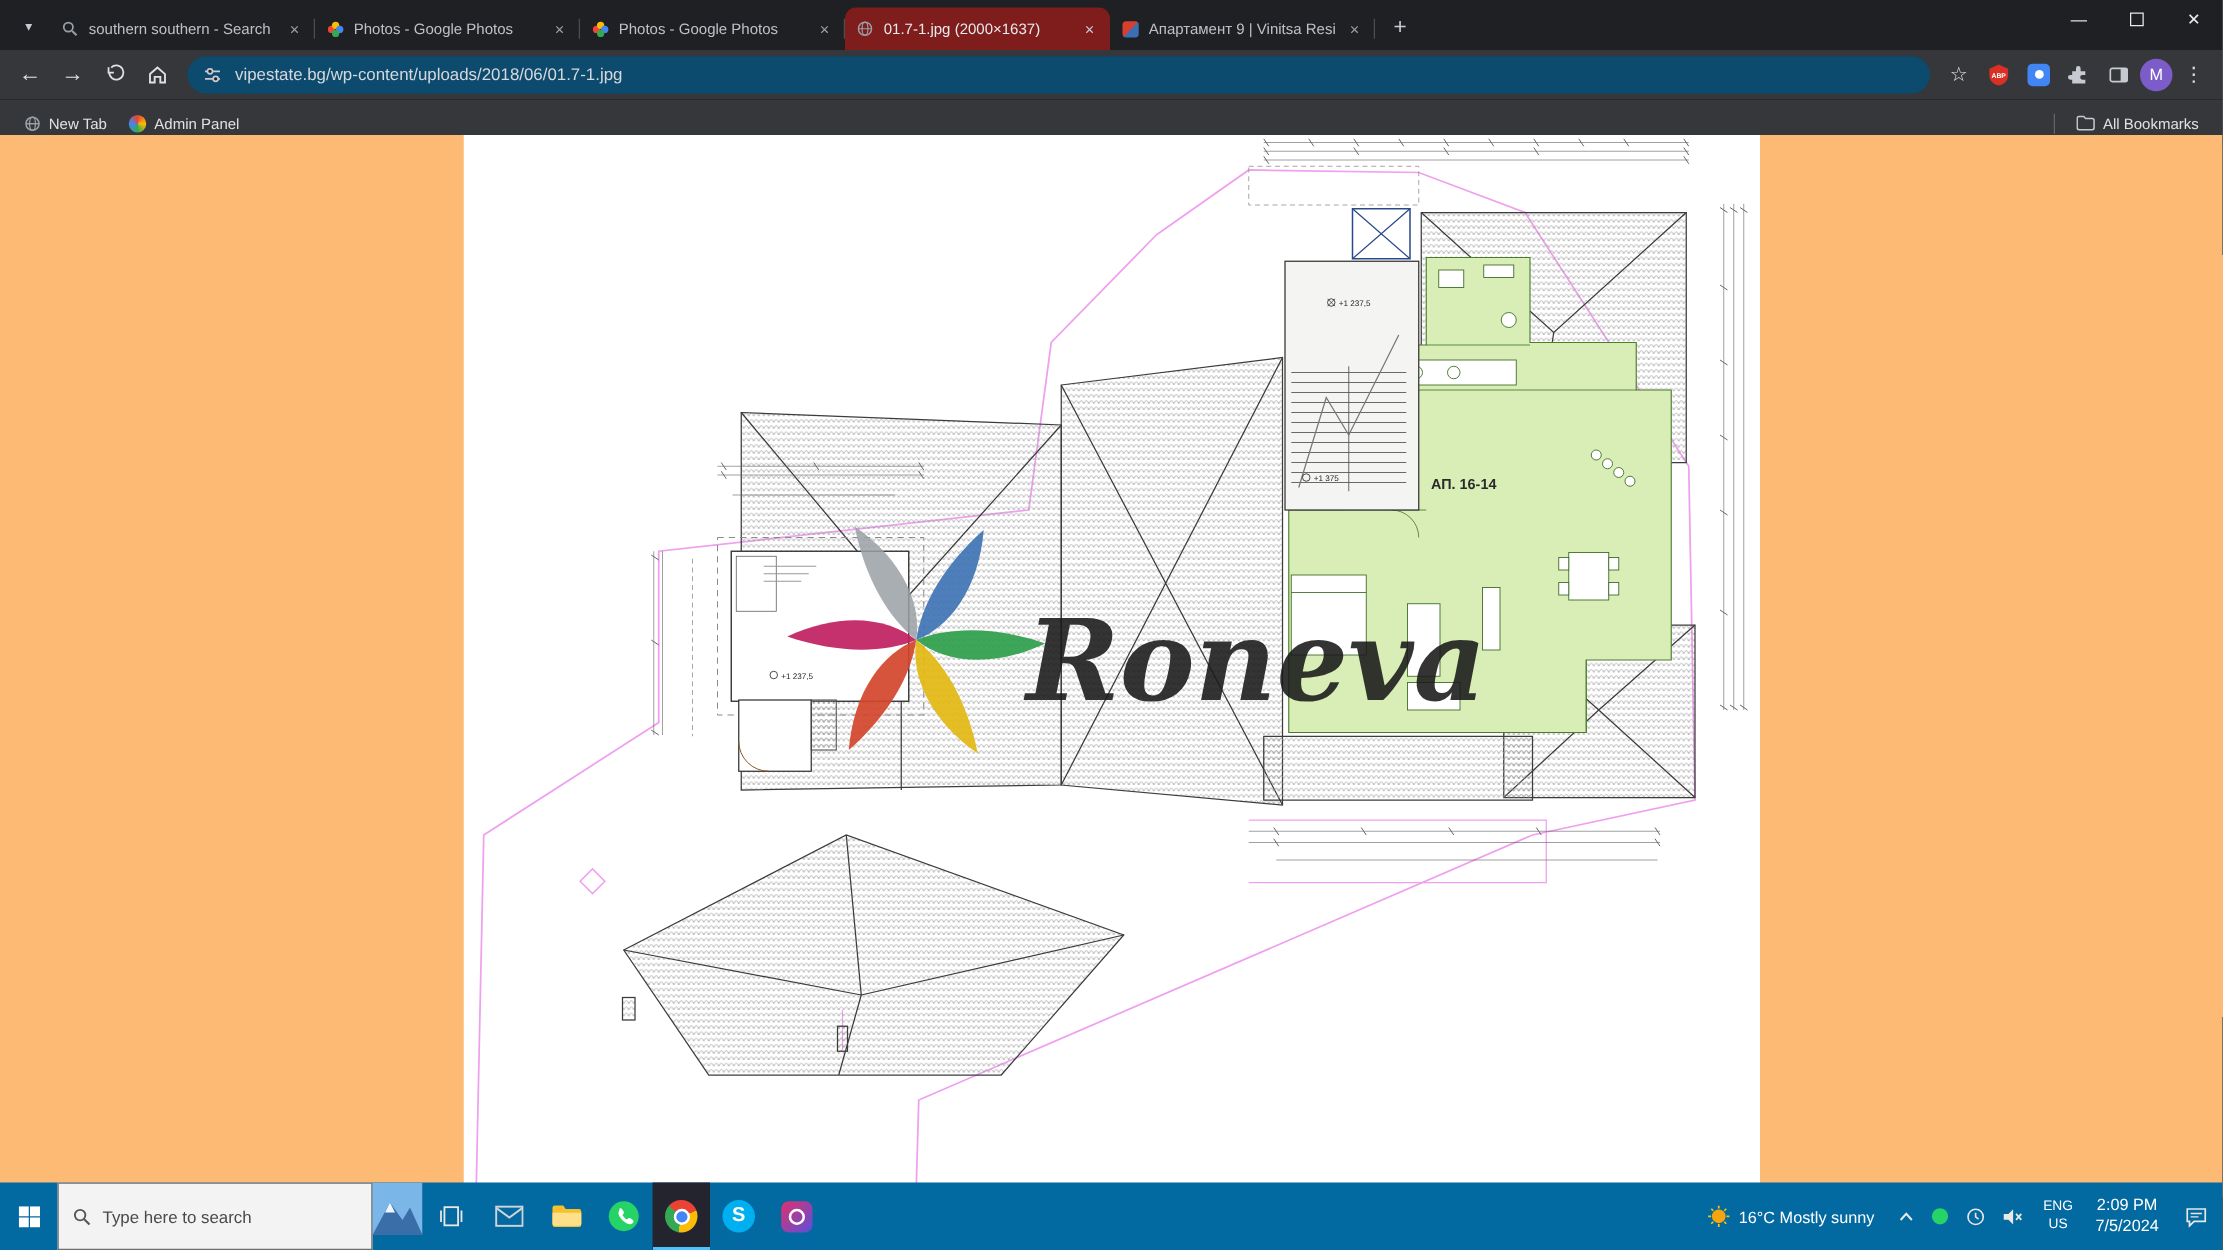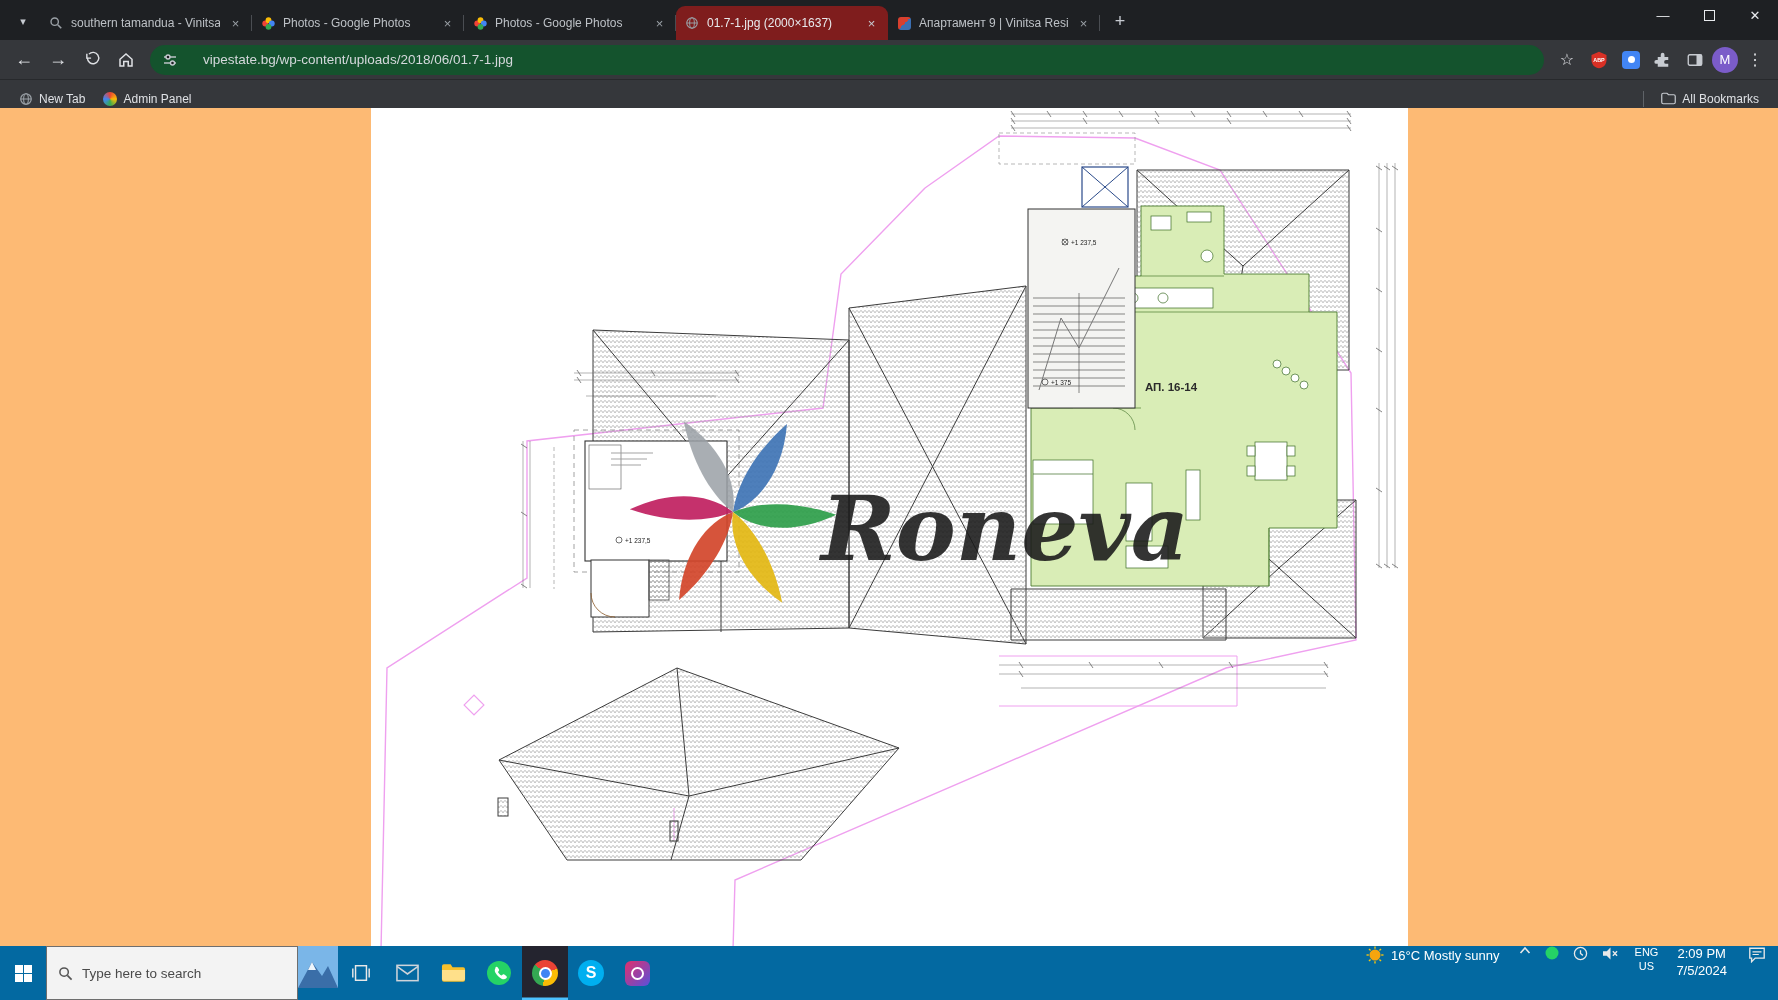--- a/index.html
+++ b/index.html
@@ -26,22 +26,22 @@
     display:flex; align-items:center; justify-content:center; font-size:18px; }
   .win-controls { margin-left:auto; display:flex; align-self:flex-start; height:30px; }
   .win-btn { width:46px; height:30px; display:flex; align-items:center; justify-content:center;
     color:#e8eaed; font-size:13px; }
 
   
   .toolbar { position:absolute; top:40px; left:0; right:0; height:39px; background:#35373b;
     display:flex; align-items:center; padding:0 8px; gap:2px; }
   .nav-btn { width:32px; height:32px; border-radius:50%; display:flex; align-items:center;
     justify-content:center; color:#dfe1e5; font-size:18px; flex-shrink:0; }
-  .addr { flex:1; height:30px; background:#14532d; border-radius:15px; display:flex;
-    align-items:center; padding:0 12px; gap:25px; margin:0 6px; min-width:0; }
+  .addr { flex:1; height:30px; background:#0c4a6e; border-radius:15px; display:flex;
+    align-items:center; padding:0 12px; gap:10px; margin:0 6px; min-width:0; }
   .addr .url { color:#d5d8dc; font-size:13.5px; white-space:nowrap; overflow:hidden; }
   .tool-icon { width:30px; height:30px; display:flex; align-items:center; justify-content:center;
     color:#dfe1e5; flex-shrink:0; font-size:16px; }
   .abp-badge { width:20px; height:20px; }
   .blue-ext { width:18px; height:18px; border-radius:4px; background:#4285f4; display:flex;
     align-items:center; justify-content:center; }
   .blue-ext i { width:7px; height:7px; border-radius:50%; background:#fff; }
   .avatar { width:26px; height:26px; border-radius:50%; background:#7b5cc9; color:#fff;
     font-size:13px; display:flex; align-items:center; justify-content:center; flex-shrink:0; }
 
@@ -70,21 +70,21 @@
   .chrome-icon { width:26px; height:26px; border-radius:50%; position:relative;
     background:conic-gradient(from -50deg,#ea4335 0 120deg,#fbbc05 0 240deg,#34a853 0 360deg); }
   .chrome-icon::after { content:""; position:absolute; inset:6.5px; border-radius:50%;
     background:#4285f4; border:2.5px solid #fff; }
   .tb-active { box-shadow: inset 0 -2.5px 0 #4cc2ff; background:#24242f; }
   .skype-icon { width:26px; height:26px; border-radius:50%; background:#00aff0; color:#fff;
     font-size:16px; font-weight:bold; display:flex; align-items:center; justify-content:center; }
   .media-icon { width:25px; height:25px; border-radius:6px;
     background:linear-gradient(135deg,#e1306c,#5851db); position:relative; }
   .media-icon::after { content:""; position:absolute; inset:6px; border:2.5px solid #fff; border-radius:50%; }
-  .tray { margin-left:auto; display:flex; align-items:flex-start; }
+  .tray { margin-left:auto; display:flex; align-items:center; }
   .tray-item { display:flex; align-items:center; justify-content:center; padding:0 7px; }
   .weather { gap:7px; font-size:13px; padding:0 12px; }
   .lang { flex-direction:column; line-height:1.25; font-size:11px; padding:0 9px; }
   .clock { flex-direction:column; line-height:1.3; font-size:13px; text-align:center; padding:0 9px; }
   .tray svg { display:block; }
 </style>
 </head>
 <body>
 
 <div id="screen">
@@ -92,21 +92,21 @@
   <div class="tabstrip">
     <div class="tab-search-btn">▾</div>
 
     <div class="tab">
       <span class="favicon">
         <svg width="14" height="14" viewBox="0 0 16 16">
             <circle cx="6.5" cy="6.5" r="4.2" fill="none" stroke="#9aa0a6" stroke-width="1.6"></circle>
             <line x1="10" y1="10" x2="14" y2="14" stroke="#9aa0a6" stroke-width="1.8"></line>
           </svg>
       </span>
-      <span class="title">southern tamandua - Vinitsa</span>
+      <span class="title">southern southern - Search</span>
       <span class="close">×</span>
     </div>
 
     <div class="tab">
       <span class="favicon">
         <svg width="15" height="15" viewBox="0 0 16 16">
             <circle cx="4.5" cy="8" r="3.1" fill="#f14336"></circle>
             <circle cx="8" cy="4.5" r="3.1" fill="#fbbc05"></circle>
             <circle cx="11.5" cy="8" r="3.1" fill="#4285f4"></circle>
             <circle cx="8" cy="11.5" r="3.1" fill="#34a853"></circle>

